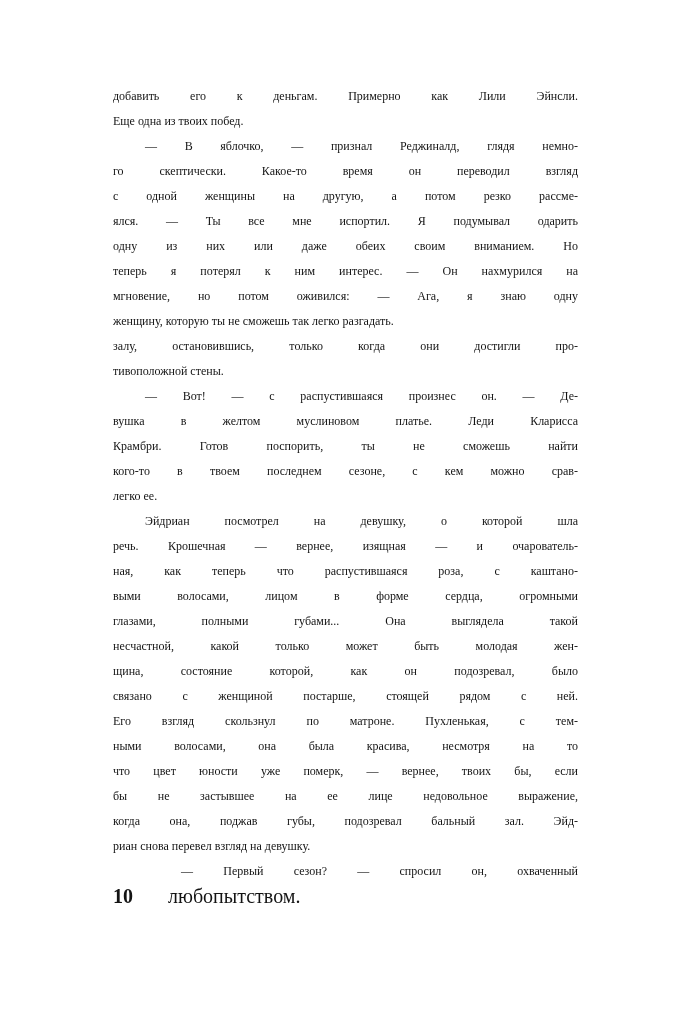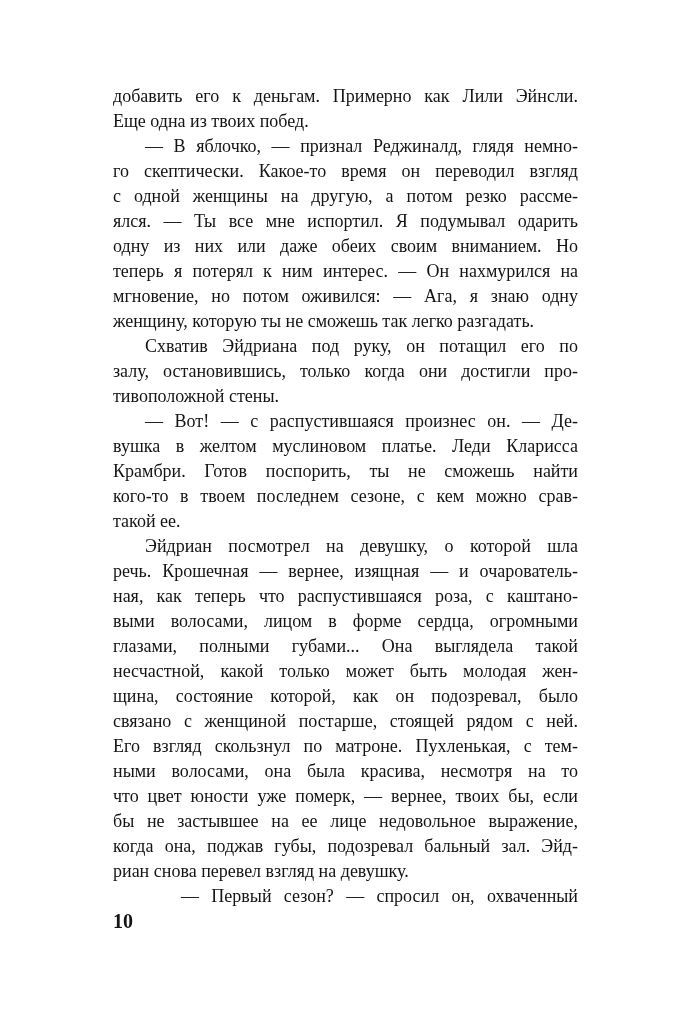--- a/index.html
+++ b/index.html
@@ -16,21 +16,21 @@
   .page {
     position: relative;
     width: 691px;
     height: 1033px;
     box-sizing: border-box;
     padding: 84px 113px 0 113px;
     background: #ffffff;
   }
   .text-block {
     width: 465px;
-    font-size: 18px;
+    font-size: 12px;
     line-height: 25px;
   }
   .paragraph {
     margin: 0;
   }
   .line {
     white-space: nowrap;
     text-align: justify;
     text-align-last: justify;
   }
@@ -79,30 +79,29 @@
         <div class="line indent">— В яблочко, — признал Реджиналд, глядя немно-</div>
         <div class="line">го скептически. Какое-то время он переводил взгляд</div>
         <div class="line">с одной женщины на другую, а потом резко рассме-</div>
         <div class="line">ялся. — Ты все мне испортил. Я подумывал одарить</div>
         <div class="line">одну из них или даже обеих своим вниманием. Но</div>
         <div class="line">теперь я потерял к ним интерес. — Он нахмурился на</div>
         <div class="line">мгновение, но потом оживился: — Ага, я знаю одну</div>
         <div class="line lastline">женщину, которую ты не сможешь так легко разгадать.</div>
       </div>
       <div class="paragraph">
-        <div class="line indent">Схватив Эйдриана под руку, он потащил его по</div>
         <div class="line">залу, остановившись, только когда они достигли про-</div>
         <div class="line lastline">тивоположной стены.</div>
       </div>
       <div class="paragraph">
         <div class="line indent">— Вот! — с распустившаяся произнес он. — Де-</div>
         <div class="line">вушка в желтом муслиновом платье. Леди Кларисса</div>
         <div class="line">Крамбри. Готов поспорить, ты не сможешь найти</div>
         <div class="line">кого-то в твоем последнем сезоне, с кем можно срав-</div>
-        <div class="line lastline"><span>такой </span><span class="italic">ее</span><span>.</span></div>
+        <div class="line lastline"><span>легко </span><span class="italic">ее</span><span>.</span></div>
       </div>
       <div class="paragraph">
         <div class="line indent">Эйдриан посмотрел на девушку, о которой шла</div>
         <div class="line">речь. Крошечная — вернее, изящная — и очарователь-</div>
         <div class="line">ная, как теперь что распустившаяся роза, с каштано-</div>
         <div class="line">выми волосами, лицом в форме сердца, огромными</div>
         <div class="line">глазами, полными губами... Она выглядела такой</div>
         <div class="line">несчастной, какой только может быть молодая жен-</div>
         <div class="line">щина, состояние которой, как он подозревал, было</div>
         <div class="line">связано с женщиной постарше, стоящей рядом с ней.</div>
@@ -112,14 +111,15 @@
         <div class="line">бы не застывшее на ее лице недовольное выражение,</div>
         <div class="line">когда она, поджав губы, подозревал бальный зал. Эйд-</div>
         <div class="line lastline">риан снова перевел взгляд на девушку.</div>
       </div>
       <div class="paragraph closing">
         <div class="line indent">— Первый сезон? — спросил он, охваченный</div>
       </div>
     </div>
   <div class="footer-line">
     <span class="page-number">10</span>
+    <span class="closing-text">любопытством.</span>
   </div>
 </div>
 
 </body></html>

